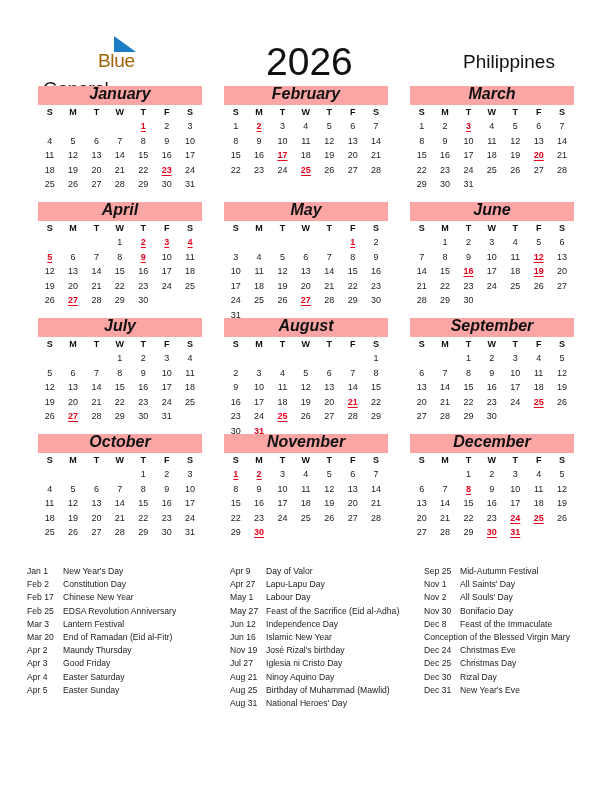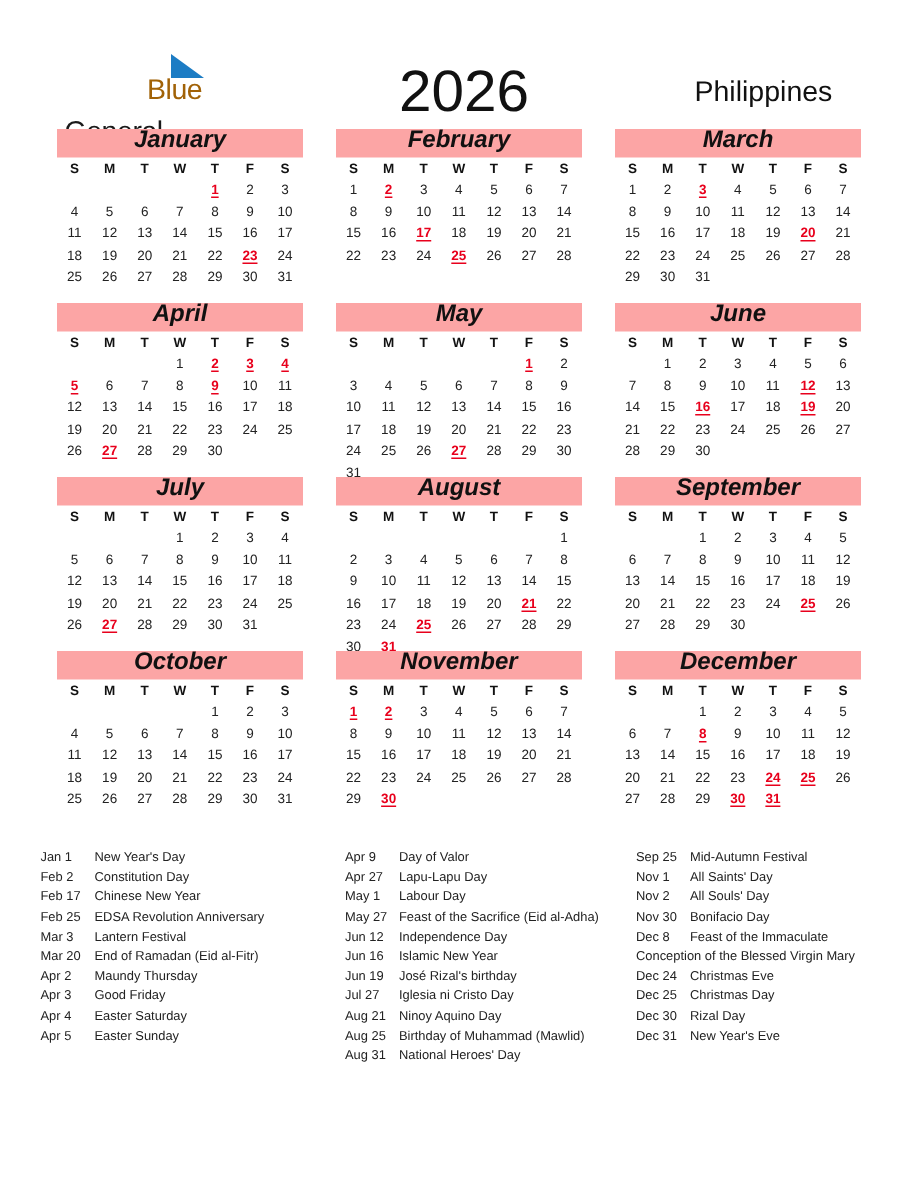--- a/index.html
+++ b/index.html
@@ -588,21 +588,21 @@
       <div class="row"><span class="d">Apr 4</span><span>Easter Saturday</span></div>
       <div class="row"><span class="d">Apr 5</span><span>Easter Sunday</span></div>
     </div>
     <div class="holidays" style="left: 213px; margin-left: 17px;">
       <div class="row"><span class="d">Apr 9</span><span>Day of Valor</span></div>
       <div class="row"><span class="d">Apr 27</span><span>Lapu-Lapu Day</span></div>
       <div class="row"><span class="d">May 1</span><span>Labour Day</span></div>
       <div class="row"><span class="d">May 27</span><span>Feast of the Sacrifice (Eid al-Adha)</span></div>
       <div class="row"><span class="d">Jun 12</span><span>Independence Day</span></div>
       <div class="row"><span class="d">Jun 16</span><span>Islamic New Year</span></div>
-      <div class="row"><span class="d">Jun 19</span><span>José Rizal's birthday</span></div>
+      <div class="row"><span class="d">Nov 19</span><span>José Rizal's birthday</span></div>
       <div class="row"><span class="d">Jul 27</span><span>Iglesia ni Cristo Day</span></div>
       <div class="row"><span class="d">Aug 21</span><span>Ninoy Aquino Day</span></div>
       <div class="row"><span class="d">Aug 25</span><span>Birthday of Muhammad (Mawlid)</span></div>
       <div class="row"><span class="d">Aug 31</span><span>National Heroes' Day</span></div>
     </div>
     <div class="holidays" style="left: 424px;">
       <div class="row"><span class="d">Sep 25</span><span>Mid-Autumn Festival</span></div>
       <div class="row"><span class="d">Nov 1</span><span>All Saints' Day</span></div>
       <div class="row"><span class="d">Nov 2</span><span>All Souls' Day</span></div>
       <div class="row"><span class="d">Nov 30</span><span>Bonifacio Day</span></div>

